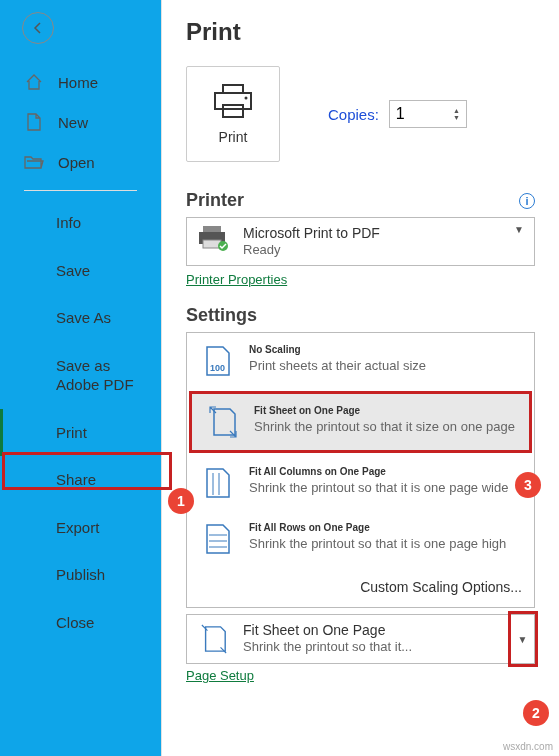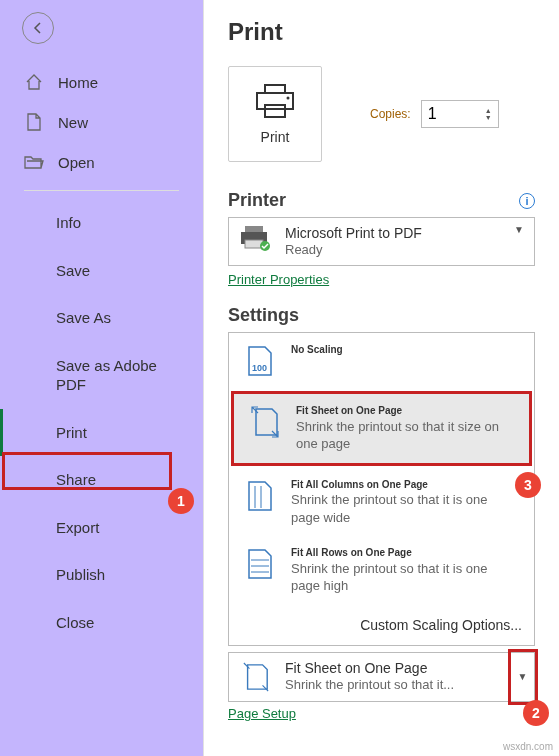--- a/index.html
+++ b/index.html
@@ -1,34 +1,34 @@
 <!DOCTYPE html>
 <html><head>
   <meta charset="utf-8">
   <style>
     * { margin: 0; padding: 0; box-sizing: border-box; font-family: "Segoe UI", sans-serif; }
     body { width: 559px; height: 756px; background: #fff; display: flex; position: relative; overflow: hidden; }
     
-    .sidebar { width: 204px; background: #c4b5fd; border-right: 1px solid #e1e1e1; padding-top: 12px; }
+    .sidebar { width: 162px; background: #0ea5e9; border-right: 1px solid #e1e1e1; padding-top: 12px; }
     .back-btn { width: 32px; height: 32px; border: 1px solid #888; border-radius: 50%; margin-left: 22px; margin-bottom: 18px; display: flex; align-items: center; justify-content: center; cursor: pointer; }
     .nav-item { display: flex; align-items: center; padding: 10px 24px; gap: 14px; font-size: 15px; color: #333; cursor: pointer; }
     .nav-icon { width: 20px; height: 20px; display: flex; align-items: center; justify-content: center; }
     .divider { border-top: 1px solid #ddd; margin: 8px 24px; }
     .sub-item { padding: 14px 24px 14px 56px; font-size: 15px; color: #333; cursor: pointer; line-height: 1.3; }
     .sub-item.active { border-left: 3px solid #0f7b3e; padding-left: 53px; }
     .highlight-print { position: absolute; left: 2px; top: 452px; width: 170px; height: 38px; border: 3px solid #c62122; z-index: 5; pointer-events: none; }
     
     .main { flex: 1; padding: 18px 24px 0 24px; overflow: hidden; }
     .page-title { font-size: 24px; font-weight: 600; color: #333; margin-bottom: 20px; }
     
     .top-row { display: flex; align-items: center; gap: 48px; margin-bottom: 28px; }
     .print-btn { width: 94px; height: 96px; border: 1px solid #ccc; border-radius: 2px; display: flex; flex-direction: column; align-items: center; justify-content: center; gap: 8px; cursor: pointer; background: #fff; }
     .print-btn-label { font-size: 14px; color: #333; }
     .copies-group { display: flex; align-items: center; gap: 10px; }
-    .copies-label { font-size: 12px; color: #a16207; }
+    .copies-label { font-size: 15px; color: #1d4ed8; }
     .copies-input { width: 78px; height: 28px; border: 1px solid #bbb; padding: 0 6px; display: flex; align-items: center; justify-content: space-between; background: #fff; }
     .spin { display: flex; flex-direction: column; font-size: 7px; line-height: 7px; color: #555; }
     
     .section-header { display: flex; align-items: center; justify-content: space-between; margin-bottom: 6px; }
     .section-title { font-size: 18px; font-weight: 600; color: #404040; }
     .info-icon { width: 16px; height: 16px; border: 1.5px solid #2b7cd3; border-radius: 50%; color: #2b7cd3; font-size: 11px; display: flex; align-items: center; justify-content: center; font-weight: bold; cursor: pointer; }
     
     .dropdown-box { border: 1px solid #bbb; background: #fff; display: flex; padding: 6px 10px; gap: 12px; cursor: pointer; margin-bottom: 6px; position: relative; }
     .dd-texts { flex: 1; display: flex; flex-direction: column; line-height: 1.3; }
     .dd-title { font-size: 14px; color: #333; }
@@ -160,20 +160,21 @@
   <div class="settings-panel">
     <div class="option">
       <div class="opt-icon">
           <svg width="26" height="32" viewBox="0 0 26 32">
             <path d="M2 2 H18 L24 8 V30 H2 Z" stroke="#3a7abd" stroke-width="1.5" fill="none"></path>
             <text x="5" y="26" font-size="9" fill="#3a7abd" font-weight="bold">100</text>
           </svg>
         </div>
       <div class="opt-texts">
         <div class="opt-title">No Scaling</div>
+        <div class="opt-sub">Print sheets at their actual size</div>
       </div>
     </div>
     <div class="option highlight">
       <div class="opt-icon">
           <svg width="30" height="34" viewBox="0 0 30 34">
             <path d="M6 4 H22 L27 9 V30 H6 Z" stroke="#3a7abd" stroke-width="1.5" fill="none"></path>
             <path d="M2 2 L8 8 M2 8 V2 H8 M28 32 L22 26 M22 32 H28 V26" stroke="#3a7abd" stroke-width="1.2" fill="none"></path>
           </svg>
         </div>
       <div class="opt-texts">

